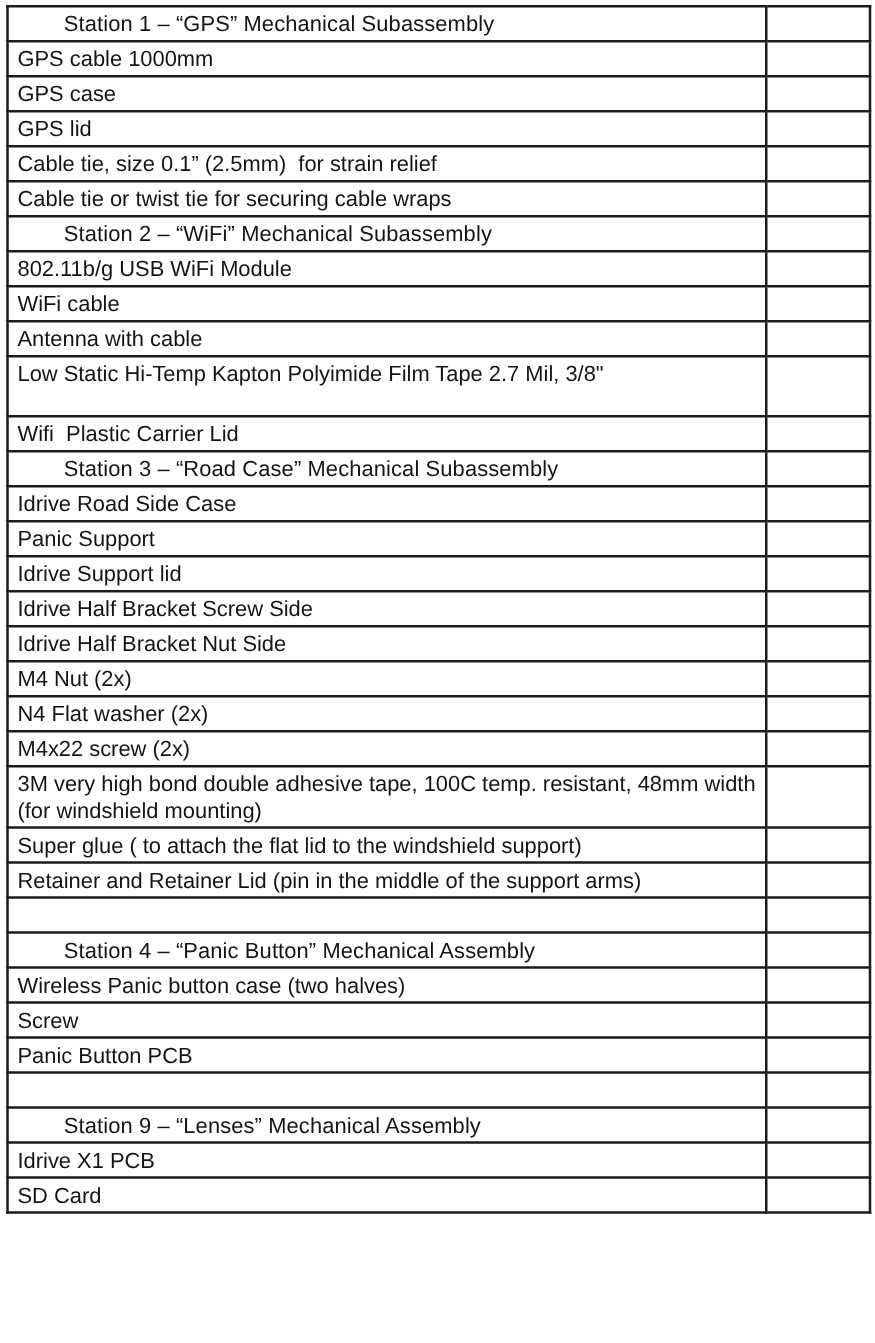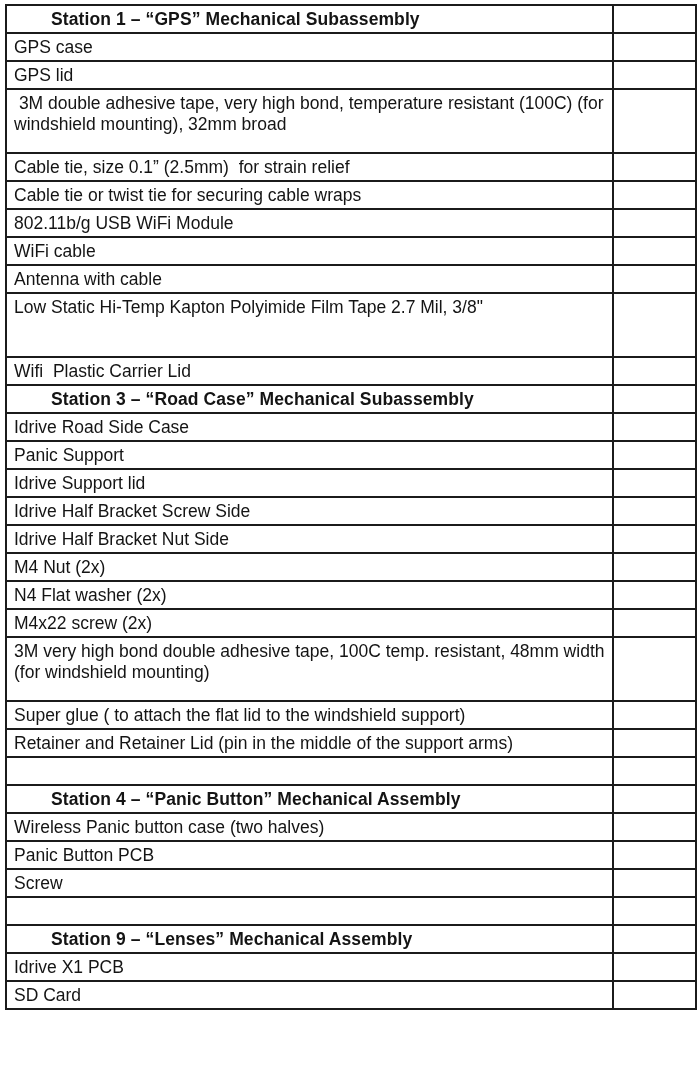--- a/index.html
+++ b/index.html
@@ -39,60 +39,64 @@
     color: #141414;
     padding: 2px 6px 2px 7px;
     white-space: pre-wrap;
     overflow: hidden;
     vertical-align: middle;
   }
   .cell-check {
     background: #ffffff;
   }
   tr.row-item, tr.row-header, tr.row-empty { height: 28px; }
-  tr.row-tall { height: 64px; }
+  tr.row-tall { height: 48px; }
   tr.row-tall .cell-desc { vertical-align: top; padding-top: 3px; }
   tr.row-header .cell-desc {
-    font-weight: bold;
+    font-weight: normal;
     letter-spacing: 0.1px;
     padding-left: 44px;
   }
 </style>
 </head>
 <body>
 
 <div class="page">
   <table class="parts-table">
     <colgroup>
       <col class="col-desc">
       <col class="col-check">
     </colgroup>
     <tbody id="rows">
         <tr class="row-header">
           <td class="cell-desc">Station 1 – “GPS” Mechanical Subassembly</td>
           <td class="cell-check"></td>
         </tr>
         <tr class="row-item">
+          <td class="cell-desc">GPS cable 1000mm</td>
+          <td class="cell-check"></td>
+        </tr>
+        <tr class="row-item">
           <td class="cell-desc">GPS case</td>
           <td class="cell-check"></td>
         </tr>
         <tr class="row-item">
           <td class="cell-desc">GPS lid</td>
           <td class="cell-check"></td>
         </tr>
-        <tr class="row-item row-tall">
-          <td class="cell-desc"> 3M double adhesive tape, very high bond, temperature resistant (100C) (for windshield mounting), 32mm broad</td>
-          <td class="cell-check"></td>
-        </tr>
         <tr class="row-item">
           <td class="cell-desc">Cable tie, size 0.1” (2.5mm)  for strain relief</td>
           <td class="cell-check"></td>
         </tr>
         <tr class="row-item">
           <td class="cell-desc">Cable tie or twist tie for securing cable wraps</td>
+          <td class="cell-check"></td>
+        </tr>
+        <tr class="row-header">
+          <td class="cell-desc">Station 2 – “WiFi” Mechanical Subassembly</td>
           <td class="cell-check"></td>
         </tr>
         <tr class="row-item">
           <td class="cell-desc">802.11b/g USB WiFi Module</td>
           <td class="cell-check"></td>
         </tr>
         <tr class="row-item">
           <td class="cell-desc">WiFi cable</td>
           <td class="cell-check"></td>
         </tr>
@@ -162,25 +166,25 @@
         </tr>
         <tr class="row-header">
           <td class="cell-desc">Station 4 – “Panic Button” Mechanical Assembly</td>
           <td class="cell-check"></td>
         </tr>
         <tr class="row-item">
           <td class="cell-desc">Wireless Panic button case (two halves)</td>
           <td class="cell-check"></td>
         </tr>
         <tr class="row-item">
+          <td class="cell-desc">Screw</td>
+          <td class="cell-check"></td>
+        </tr>
+        <tr class="row-item">
           <td class="cell-desc">Panic Button PCB</td>
-          <td class="cell-check"></td>
-        </tr>
-        <tr class="row-item">
-          <td class="cell-desc">Screw</td>
           <td class="cell-check"></td>
         </tr>
         <tr class="row-empty">
           <td class="cell-desc"></td>
           <td class="cell-check"></td>
         </tr>
         <tr class="row-header">
           <td class="cell-desc">Station 9 – “Lenses” Mechanical Assembly</td>
           <td class="cell-check"></td>
         </tr>

